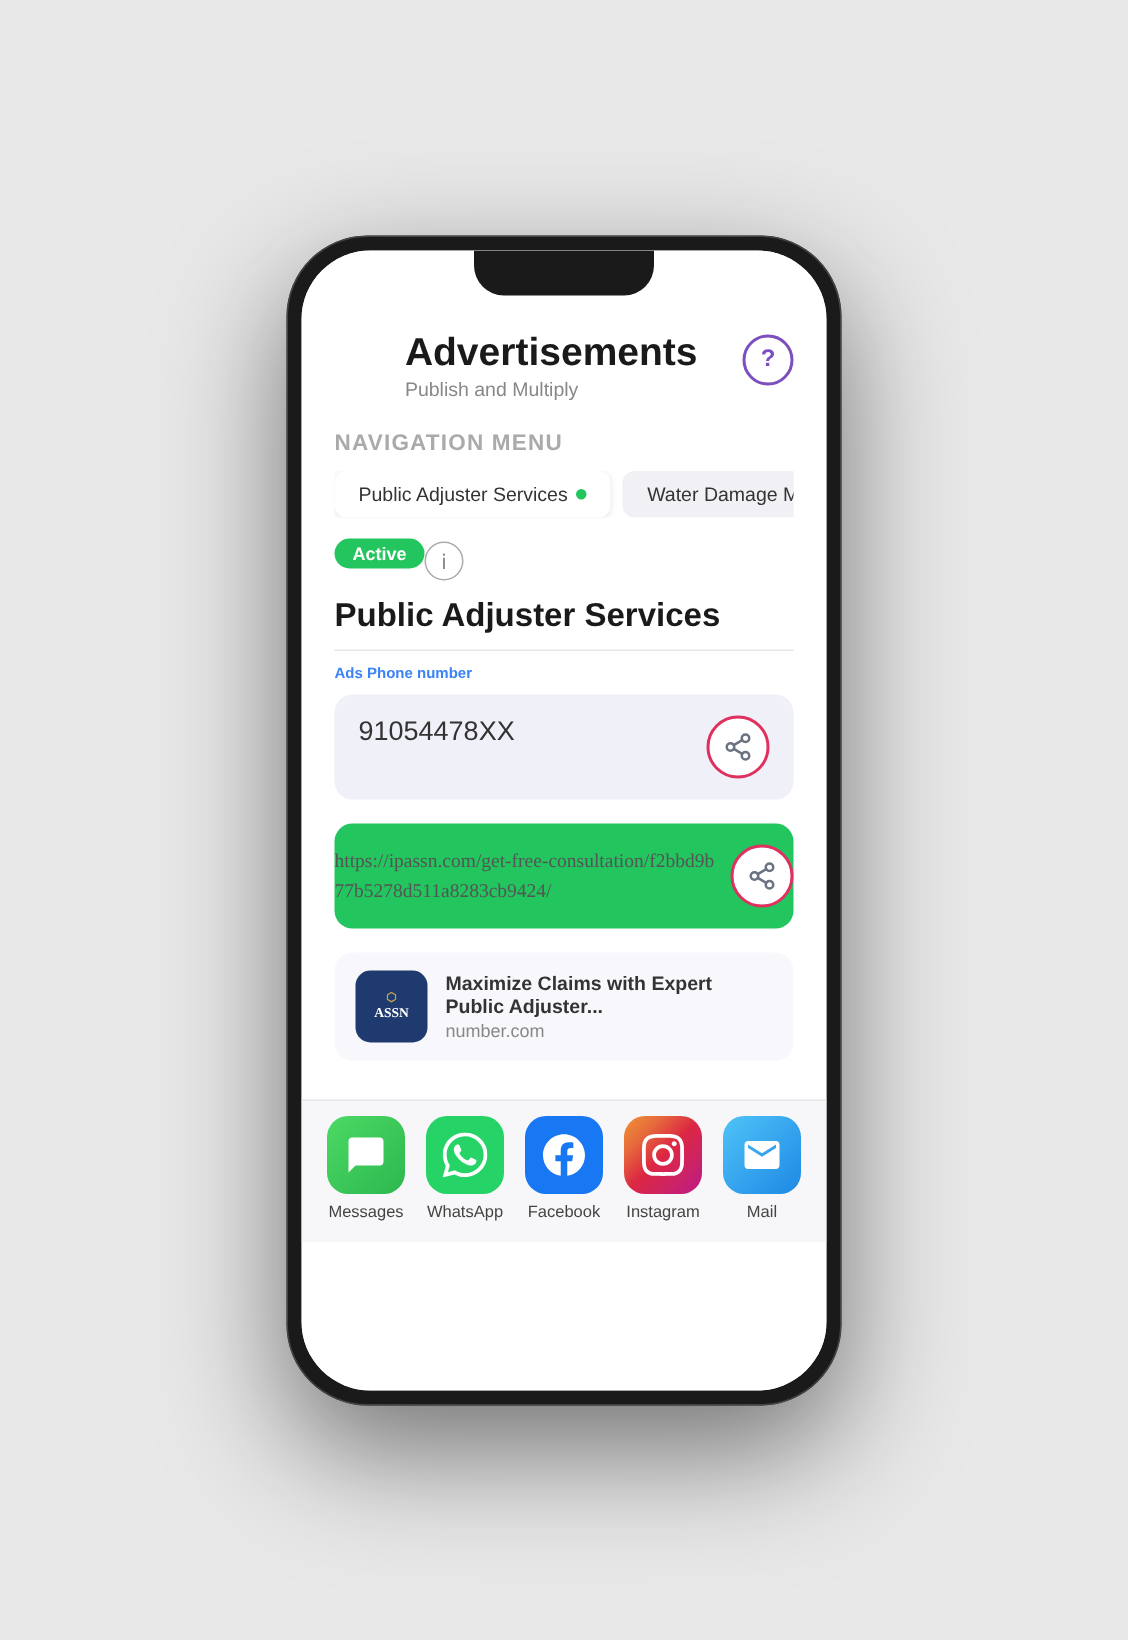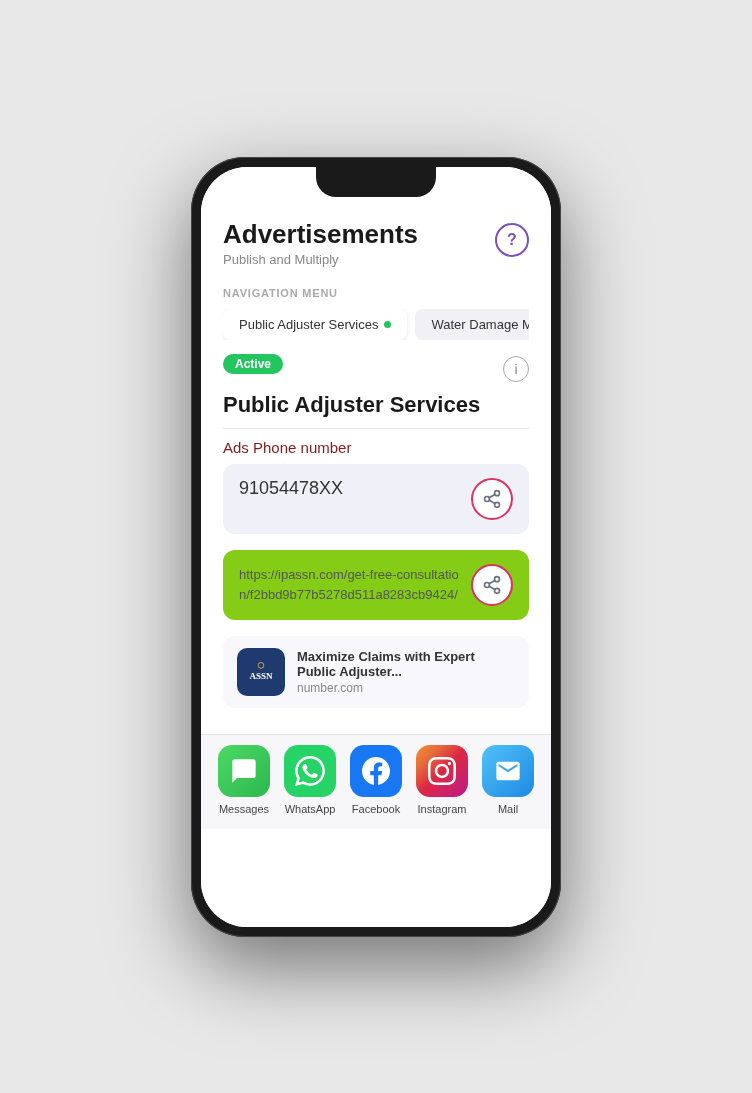--- a/index.html
+++ b/index.html
@@ -50,22 +50,23 @@
       padding-top: 38px;
       background: #fff;
     }
 
     .screen-content::-webkit-scrollbar { display: none; }
 
     
     .header {
       padding: 14px 22px 10px;
       display: flex;
-      justify-content: space-between;
+      justify-content: flex-end;
       align-items: flex-start;
+      gap: 30px;
     }
 
     .header-title {
       font-size: 26px;
       font-weight: 700;
       color: #1a1a1a;
     }
 
     .header-subtitle {
       font-size: 13px;
@@ -87,21 +88,21 @@
       cursor: pointer;
       margin-top: 4px;
     }
 
     
     .nav-section {
       padding: 10px 22px 8px;
     }
 
     .nav-label {
-      font-size: 11px;
+      font-size: 15px;
       font-weight: 600;
       color: #aaa;
       letter-spacing: 0.8px;
       margin-bottom: 10px;
     }
 
     .nav-tabs {
       display: flex;
       gap: 0;
       overflow: hidden;
@@ -171,23 +172,23 @@
     }
 
     .divider {
       height: 1px;
       background: #e5e5ea;
       margin: 10px 0;
     }
 
     
     .field-label {
-      font-size: 15px;
-      font-weight: 400;
-      color: #7f1d1d;
+      font-size: 10px;
+      font-weight: 700;
+      color: #3b82f6;
       margin-bottom: 8px;
     }
 
     .field-box {
       background: #f0f0f8;
       border-radius: 12px;
       padding: 14px 16px;
       display: flex;
       align-items: flex-start;
       justify-content: space-between;
@@ -214,28 +215,29 @@
       flex-shrink: 0;
     }
 
     .share-icon-svg {
       width: 20px;
       height: 20px;
       color: #6b7280;
     }
 
     .field-box-link {
-      background: #84cc16;
+      background: #22c55e;
       border-radius: 12px;
-      padding: 14px 16px;
+      padding: 14px 0;
       display: flex;
       align-items: center;
       justify-content: space-between;
       margin-bottom: 16px;
       gap: 10px;
+      font-family: Liberation Serif, serif;
     }
 
     .field-link-text {
       font-size: 13px;
       color: #555;
       line-height: 1.5;
       flex: 1;
       word-break: break-all;
     }
 
@@ -349,21 +351,21 @@
             <span>Public Adjuster Services</span>
             <span class="nav-dot"></span>
           </div>
           <div class="nav-tab">
             <span>Water Damage Mitigation</span>
           </div>
         </div>
       </div>
 
       <div class="ad-section">
-        <div style="display:flex; align-items:center; justify-content:space-between; margin-bottom:8px;">
+        <div style="display:flex; align-items:center; justify-content:flex-start; margin-bottom:8px;">
           <span class="active-badge">Active</span>
           <div class="info-icon">
             <span>ℹ</span>
           </div>
         </div>
 
         <div class="ad-title">Public Adjuster Services</div>
 
         <div class="divider"></div>
 

